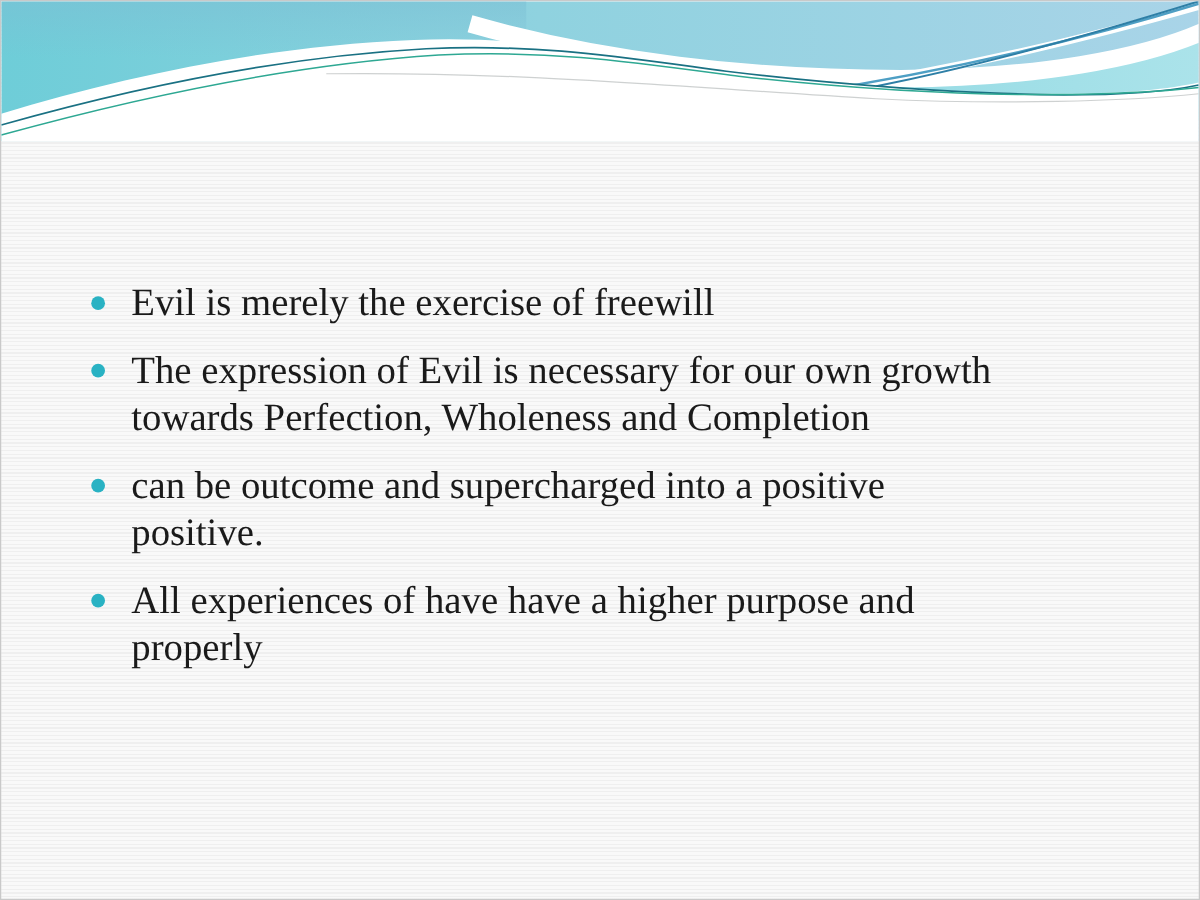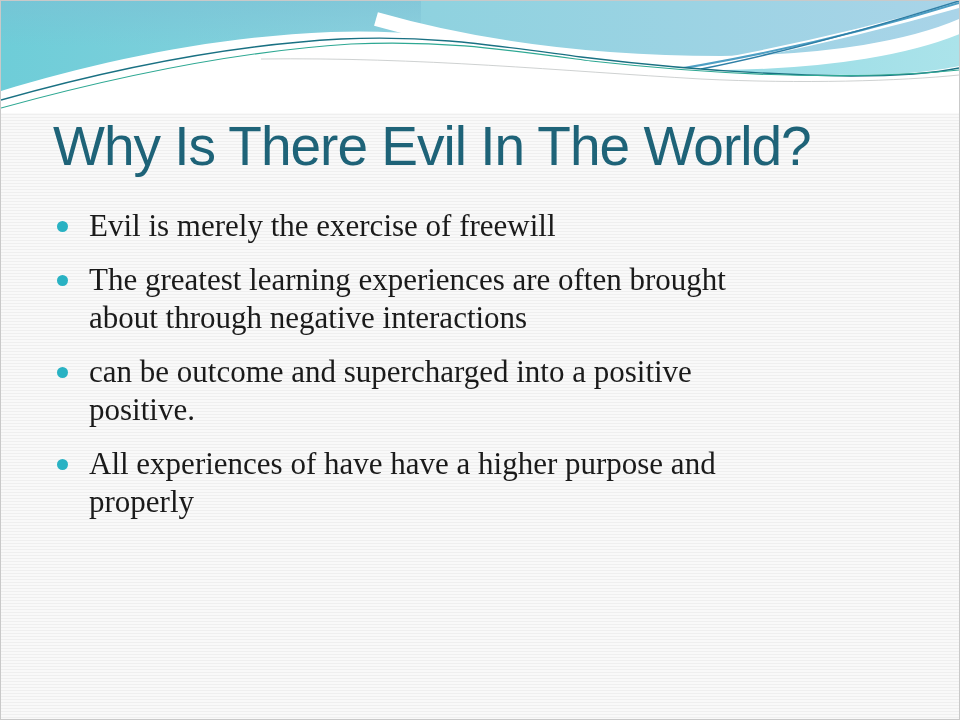--- a/index.html
+++ b/index.html
@@ -31,21 +31,21 @@
     font-weight: 400;
     font-size: 55px;
     letter-spacing: -1px;
     line-height: 1.3;
     color: var(--title-color, #1E6378);
     white-space: nowrap;
   }
   .bullets {
     position: absolute;
     top: 206px; left: 56px; right: 20px;
-    margin: 0; padding: 0;
+    margin: 16px; padding: 0;
     list-style: none;
   }
   .bullets li {
     display: flex;
     align-items: flex-start;
     margin: 0 0 16px 0;
   }
   .dot {
     flex: 0 0 auto;
     width: 11px; height: 11px;
@@ -100,34 +100,33 @@
                L958,112 L0,112 Z" fill="#ffffff"></path>
 
       <path d="M0,99 C110,68 230,44 340,38 C430,34 490,44 580,56
                C670,67 770,74 850,75 C900,75 935,72 958,67" fill="none" stroke="#1A7183" stroke-width="1.4"></path>
       <path d="M0,107 C120,74 240,50 350,43 C440,39 500,48 590,60
                C680,70 780,77 880,74 C910,73 940,71 958,69" fill="none" stroke="#2EA893" stroke-width="1.2"></path>
       <path d="M260,58 C420,56 560,70 700,78 C800,83 900,80 958,74" fill="none" stroke="#B9BDBD" stroke-width="1" opacity="0.7"></path>
     </svg>
   </div>
 
-  <h1 class="title">Why Is There Evil In The World?</h1>
 
   <ul class="bullets">
       <li>
         <span class="dot"></span>
         <div class="txt">
           <div class="line">Evil is merely the exercise of freewill</div>
         </div>
       </li>
       <li>
         <span class="dot"></span>
         <div class="txt">
-          <div class="line">The greatest learning experiences are often brought</div>
-          <div class="line">about through negative interactions</div>
+          <div class="line">The expression of Evil is necessary for our own growth</div>
+          <div class="line">towards Perfection, Wholeness and Completion</div>
         </div>
       </li>
       <li>
         <span class="dot"></span>
         <div class="txt">
           <div class="line">can be outcome and supercharged into a positive</div>
           <div class="line">positive.</div>
         </div>
       </li>
       <li>

